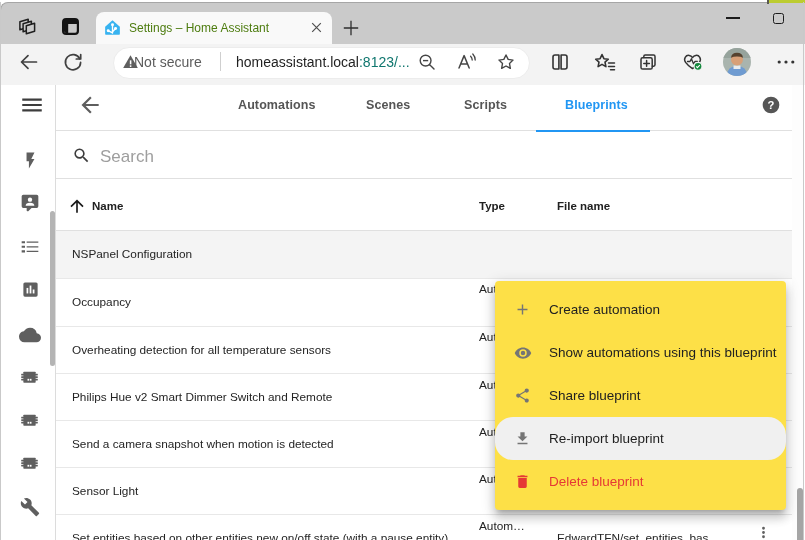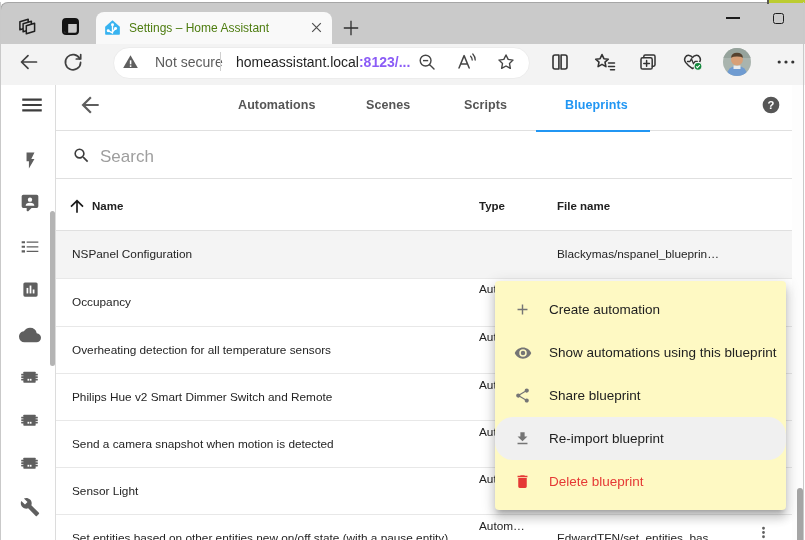--- a/index.html
+++ b/index.html
@@ -14,21 +14,21 @@
   #greensep { left:767px; top:0; width:2px; height:4px; background:#5a5a50; }
   #tabstrip { left:0; top:2px; width:805px; height:42px; background:#cacaca;
     border-top:1px solid #a6a6a6; border-left:1px solid #a6a6a6;
     border-top-left-radius:8px; }
   #tab { left:96px; top:12px; width:236px; height:32px; background:#f9f9f9;
     border-top-left-radius:8px; border-top-right-radius:8px; }
   #tabtitle { left:129px; top:21px; font-size:12px; color:#4d7c0f; }
   #toolbar { left:0; top:44px; width:805px; height:41px; background:#f3f3f3; }
   #pill { left:113px; top:47px; width:417px; height:32px; background:#fff;
     border-radius:16px; border:1px solid #ececec; }
-  .urlblack { color:#1f1f1f; } .urlgray { color:#8b5cf6;font-weight:bold; }
+  .urlblack { color:#1f1f1f; } .urlgray { color:#0f766e; }
   #edgeborderL { left:0; top:2px; width:1px; height:538px; background:#c9c9c9; }
   #edgeborderR { left:803px; top:2px; width:1px; height:538px; background:#c9c9c9; }
 
   
   #haroot { left:1px; top:85px; width:802px; height:455px; background:#fff; }
   
   #sidebar-divider { left:54px; top:0; width:1px; height:455px; background:#dcdcdc; }
   #sidethumb { left:49px; top:126px; width:5px; height:155px; background:#b4b4b4; border-radius:3px; }
   #haheader-border { left:55px; top:45px; width:747px; height:1px; background:#e0e0e0; }
   .hatab { position:absolute; top:13px; font-size:12.5px; font-weight:700; color:#555555;
@@ -38,21 +38,21 @@
   #searchline { left:55px; top:93px; width:747px; height:1px; background:#e0e0e0; }
   #thead-line { left:55px; top:145px; width:737px; height:1px; background:#e0e0e0; }
   .hcell { position:absolute; top:115px; font-size:11.5px; font-weight:700; color:#212121; }
   .row { position:absolute; left:55px; width:737px; height:47px; }
   .rowline { position:absolute; left:55px; width:737px; height:1px; background:#e8e8e8; }
   .rtext { position:absolute; left:16px; top:16px; font-size:11.8px; color:#242424; white-space:nowrap; }
   .rtype { position:absolute; left:423px; top:16px; font-size:11.8px; color:#242424; white-space:nowrap;margin-top:35px; }
   .rfile { position:absolute; left:501px; top:16px; font-size:11.8px; color:#242424; white-space:nowrap; }
 
   
-  #menu { left:494px; top:196px; width:291px; height:229px; background:#fef9c3;
+  #menu { left:494px; top:196px; width:291px; height:229px; background:#fde047;
     border-radius:4px; box-shadow:0 5px 5px -3px rgba(0,0,0,.2), 0 8px 10px 1px rgba(0,0,0,.14),
     0 3px 14px 2px rgba(0,0,0,.12); padding-top:7px; }
   .mitem { position:relative; height:43px; }
   .mitem .mico { position:absolute; left:19px; top:13px; }
   .mitem .mtxt { position:absolute; left:54px; top:14px; font-size:13.5px; color:#212121; white-space:nowrap; }
   .mhover { background:#f0f0f0;border-radius:18px; }
   .mred { color:#e53935 !important; }
 
   
   #scrolltrack { left:791px; top:0; width:11px; height:455px; background:#fdfdfd; }
@@ -114,21 +114,21 @@
   <svg class="abs" style="left:63px; top:52px;" width="20" height="20" viewBox="0 0 20 20" fill="none" stroke="#404040" stroke-width="1.7" stroke-linecap="round">
     <path d="M16.8 6.8 A7.6 7.6 0 1 0 17.6 10.4"></path>
     <path d="M17.7 2.6 L17.7 7 L13.3 7" stroke-linejoin="round"></path>
   </svg>
   
   <svg class="abs" style="left:122px; top:54px;" width="17" height="16" viewBox="0 0 24 24">
     <path fill="#5f5f5f" d="M12 2 L23 21 L1 21 Z"></path>
     <rect x="11" y="9.5" width="2.3" height="6" fill="#fff"></rect>
     <rect x="11" y="17" width="2.3" height="2.4" fill="#fff"></rect>
   </svg>
-  <div class="abs" style="left:155px; top:54px; font-size:14px; color:#5c5c5c;">Not secure</div>
+  <div class="abs" style="left:134px; top:54px; font-size:14px; color:#5c5c5c;">Not secure</div>
   <div class="abs" style="left:220px; top:52px; width:1px; height:19px; background:#cfcfcf;"></div>
   <div class="abs" style="left:236px; top:54px; font-size:14px;"><span class="urlblack">homeassistant.local</span><span class="urlgray">:8123/...</span></div>
   <svg class="abs" style="left:418px; top:53px;" width="18" height="18" viewBox="0 0 18 18" fill="none" stroke="#454545" stroke-width="1.4">
     <circle cx="7.6" cy="7.6" r="5.4"></circle>
     <path d="M11.7 11.7 L16 16" stroke-linecap="round"></path>
     <path d="M5 7.6 L10.2 7.6"></path>
   </svg>
   <g></g>
   <svg class="abs" style="left:456px; top:52px;" width="21" height="20" viewBox="0 0 21 20" fill="none" stroke="#454545" stroke-width="1.5" stroke-linecap="round" stroke-linejoin="round">
     <path d="M3 16 L8.1 3.6 L13.2 16 M4.7 12 L11.5 12"></path>
@@ -280,21 +280,20 @@
     <div class="abs" id="searchtext">Search</div>
     <div class="abs" id="searchline"></div>
     <div class="hcell" style="left:91px;">Name</div>
     <div class="hcell" style="left:478px;">Type</div>
     <div class="hcell" style="left:556px;">File name</div>
     <div class="abs" id="thead-line"></div>
 
     <div class="row" style="top:146px; background:#f4f4f4;">
       <div class="rtext">NSPanel Configuration</div>
       <div class="rtype">Autom…</div>
-      <div class="rfile">Blackymas/nspanel_blueprin…</div>
     </div>
     <div class="rowline" style="top:193px;"></div>
     <div class="row" style="top:194px;text-align:right;">
       <div class="rtext">Occupancy</div>
       <div class="rtype">Autom…</div>
     </div>
     <div class="rowline" style="top:241px;"></div>
     <div class="row" style="top:242px;">
       <div class="rtext">Overheating detection for all temperature sensors</div>
       <div class="rtype">Autom…</div>

